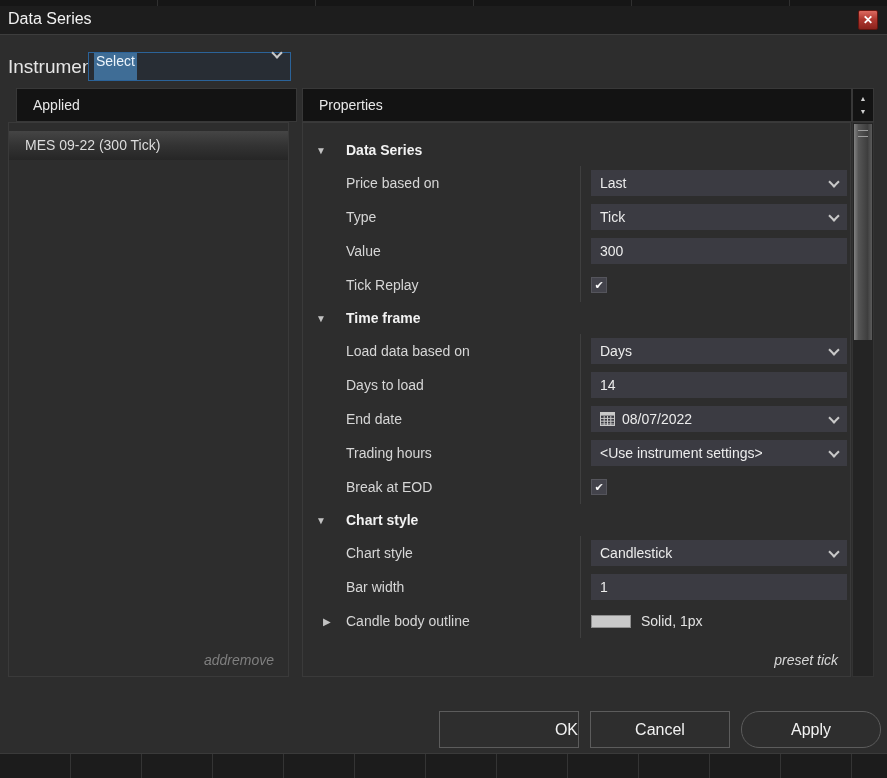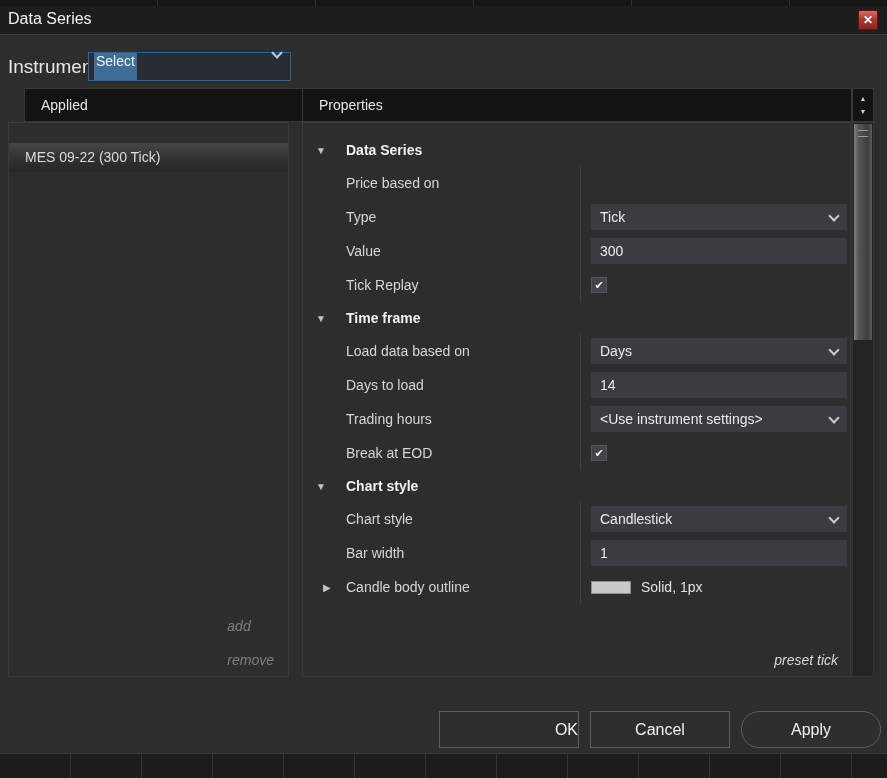--- a/index.html
+++ b/index.html
@@ -27,34 +27,34 @@
   .instr-combo { position:absolute; left:88px; top:46px; width:203px; height:29px; background:#282d34;
                  border:1px solid #2b6399; display:flex; padding:0 9px 0 5px; cursor:pointer; }
   .instr-value { background:#3f6d96; color:#ecf4fb; font-size:14px; padding:0 2px; }
   .chev { width:8px; height:8px; border-right:2px solid #c9c9c9; border-bottom:2px solid #c9c9c9;
           transform:rotate(45deg); display:inline-block; flex:none; }
   .instr-combo .chev { margin-left:auto; margin-top:-4px; }
 
   
   .panel-header { position:absolute; height:34px; background:#131313; border:1px solid #383838;
                   color:#e8e8e8; font-size:14px; line-height:32px; padding-left:16px; }
-  #applied-header { left:24px; top:82px; width:281px; }
+  #applied-header { left:16px; top:82px; width:281px; }
   #props-header   { left:302px; top:82px; width:550px; }
   .scroll-btns { position:absolute; left:852px; top:82px; width:22px; height:34px; background:#131313;
                  border:1px solid #383838; display:flex; flex-direction:column; align-items:center;
                  justify-content:space-evenly; }
   .scroll-btns span { color:#d0d0d0; font-size:7px; line-height:1; cursor:pointer; }
 
   
   .applied-body { position:absolute; left:8px; top:116px; width:281px; height:555px; border:1px solid #3a3a3a; }
   .applied-item { position:absolute; left:0; right:0; top:8px; height:29px; padding-left:16px;
                   background:linear-gradient(180deg,#454545 0%,#333333 50%,#262626 100%);
-                  color:#dcdcdc; font-size:14px; line-height:29px; cursor:pointer;margin-top:12px; }
-  .applied-actions { position:absolute; right:14px; bottom:8px; display:flex; gap:18px;
-                     font-style:italic; font-size:14px; color:#7f7f7f;flex-direction:column; }
+                  color:#dcdcdc; font-size:14px; line-height:29px; cursor:pointer; }
+  .applied-actions { position:absolute; right:14px; bottom:8px; display:flex; 
+                     font-style:italic; font-size:14px; color:#7f7f7f; }
   .applied-actions span { cursor:pointer; }
 
   
   .props-body { position:absolute; left:302px; top:116px; width:549px; height:555px;
                 border:1px solid #3a3a3a; padding-top:11px; }
   .cat-row { height:32px; display:flex; align-items:center; cursor:pointer; }
   .cat-tri { margin-left:13px; width:15px; font-size:10px; color:#c2c2c2; }
   .cat-title { margin-left:15px; font-size:14px; font-weight:bold; color:#f2f2f2; }
   .prop-row { display:flex; height:34px; }
   .cell-label { width:278px; align-self:stretch; display:flex; align-items:center; border-right:1px solid #3f3f3f; }
@@ -128,20 +128,26 @@
 
       <div class="cat-row">
         <span class="cat-tri">▼</span>
         <span class="cat-title">Data Series</span>
       </div>
 
       <div class="prop-row">
         <div class="cell-label">
             <span class="lbl">Price based on</span>
           </div>
+        <div class="cell-ctl">
+          <div class="ctl">
+            <span>Last</span>
+            <span class="chev"></span>
+          </div>
+        </div>
       </div>
 
       <div class="prop-row">
         <div class="cell-label">
             <span class="lbl">Type</span>
           </div>
         <div class="cell-ctl">
           <div class="ctl">
             <span>Tick</span>
             <span class="chev"></span>
@@ -188,20 +194,43 @@
 
       <div class="prop-row">
         <div class="cell-label">
             <span class="lbl">Days to load</span>
           </div>
         <div class="cell-ctl">
           <input class="ctl-input" value="14" style="">
         </div>
       </div>
 
+      <div class="prop-row">
+        <div class="cell-label">
+            <span class="lbl">End date</span>
+          </div>
+        <div class="cell-ctl">
+          <div class="ctl">
+            <svg class="cal" width="15" height="14" viewBox="0 0 15 14">
+              <rect x="0.5" y="0.5" width="14" height="13" fill="none" stroke="#c9c9c9"></rect>
+              <rect x="1" y="1" width="13" height="2.6" fill="#c9c9c9"></rect>
+              <g stroke="#c9c9c9" stroke-width="1">
+                <line x1="4.2" y1="4" x2="4.2" y2="13"></line>
+                  <line x1="7.5" y1="4" x2="7.5" y2="13"></line>
+                  <line x1="10.8" y1="4" x2="10.8" y2="13"></line>
+                <line x1="1" y1="6.4" x2="14" y2="6.4"></line>
+                  <line x1="1" y1="9.2" x2="14" y2="9.2"></line>
+                  <line x1="1" y1="12" x2="14" y2="12"></line>
+              </g>
+            </svg>
+            <span>08/07/2022</span>
+            <span class="chev"></span>
+          </div>
+        </div>
+      </div>
 
       <div class="prop-row">
         <div class="cell-label">
             <span class="lbl">Trading hours</span>
           </div>
         <div class="cell-ctl">
           <div class="ctl">
             <span>&lt;Use instrument settings&gt;</span>
             <span class="chev"></span>
           </div>

